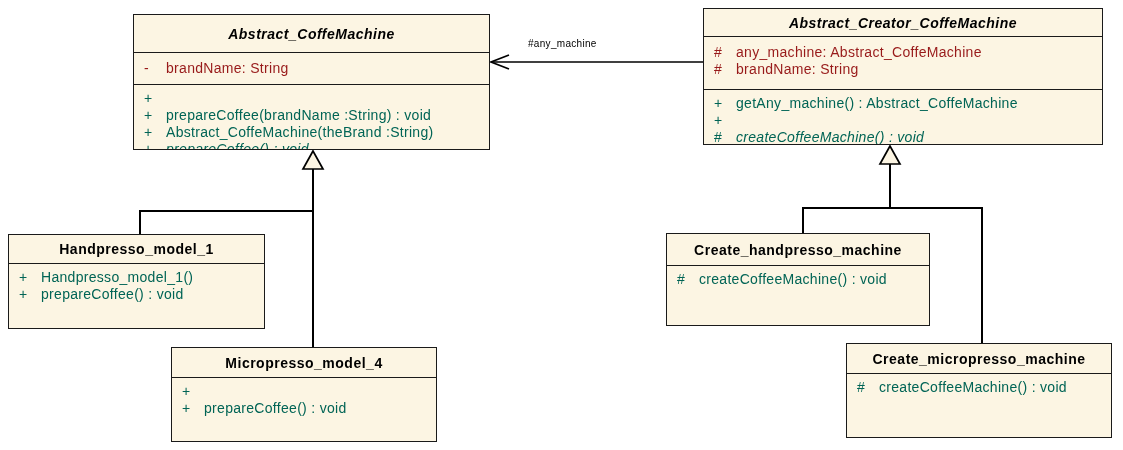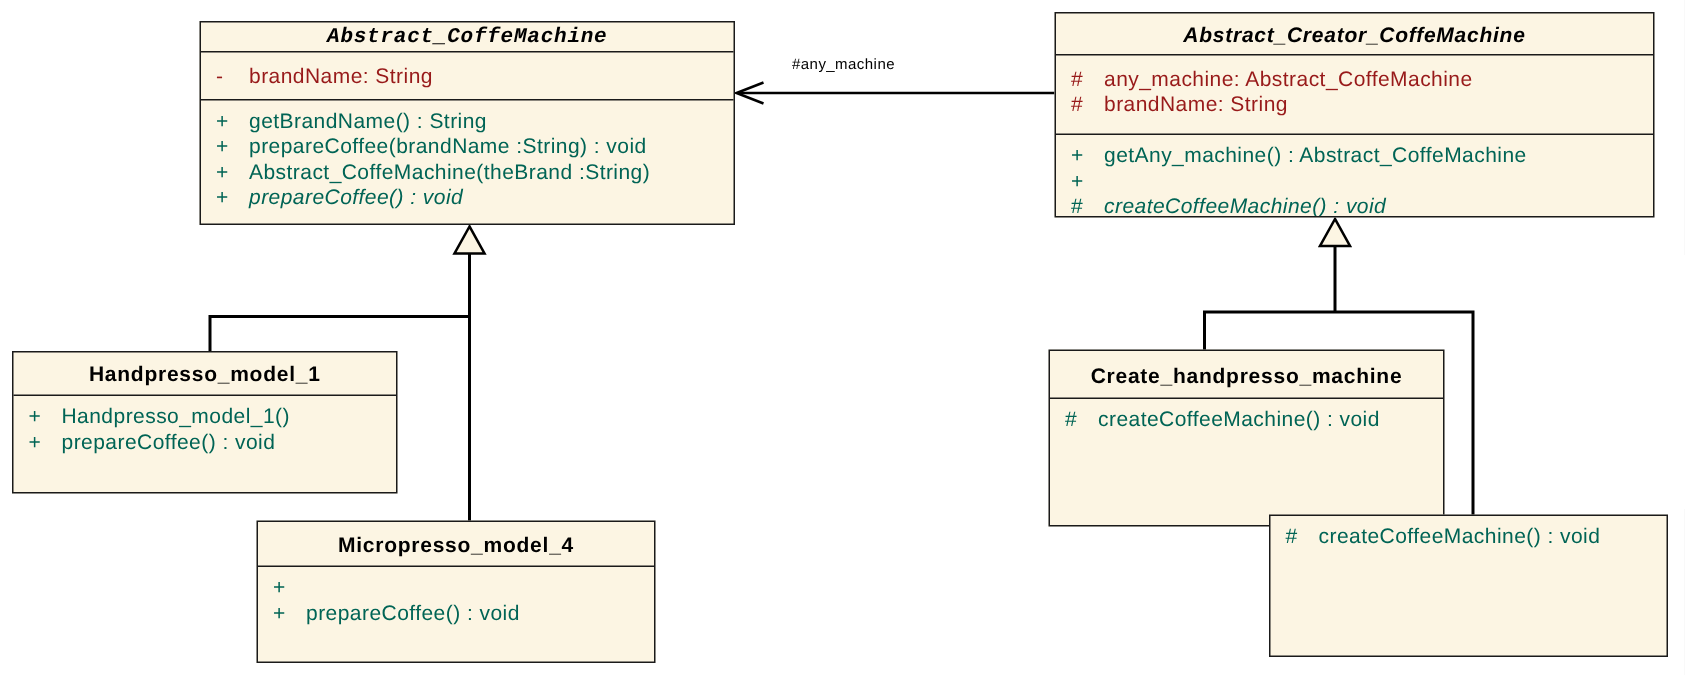--- a/index.html
+++ b/index.html
@@ -58,31 +58,30 @@
     <g>
       <path d="M890,208 L890,164" fill="none" stroke="var(--edge)" stroke-width="2"></path>
       <path d="M803,235 L803,208 L982,208 L982,344" fill="none" stroke="var(--edge)" stroke-width="2"></path>
       <polygon points="890,146 880,164 900,164" fill="var(--fill)" stroke="var(--edge)" stroke-width="1.7"></polygon>
     </g>
   </svg>
 
   <div class="edge-label" style="left:528px;top:38px;">#any_machine</div>
 
   <div class="uml-class abstract" style="left:133px;top:14px;width:357px;height:136px;">
-    <div class="uml-title" style="height:20px;font-family:Liberation Mono, monospace;">Abstract_CoffeMachine</div>
+    <div class="uml-title" style="height:38px;">Abstract_CoffeMachine</div>
     <div class="compartment attrs" style="height:32px;">
       <div class="row attr">
         <span class="vis">-</span>
         <span class="txt">brandName: String</span>
       </div>
     </div>
     <div class="compartment meths">
       <div class="row meth">
         <span class="vis">+</span>
-        <span class="txt">getBrandName() : String</span>
       </div>
       <div class="row meth">
         <span class="vis">+</span>
         <span class="txt">prepareCoffee(brandName :String) : void</span>
       </div>
       <div class="row meth">
         <span class="vis">+</span>
         <span class="txt">Abstract_CoffeMachine(theBrand :String)</span>
       </div>
       <div class="row meth italic">
@@ -139,31 +138,32 @@
       <div class="row meth">
         <span class="vis">+</span>
       </div>
       <div class="row meth">
         <span class="vis">+</span>
         <span class="txt">prepareCoffee() : void</span>
       </div>
     </div>
   </div>
 
-  <div class="uml-class" style="left:699px;top:233px;width:264px;height:118px;">
+  <div class="uml-class" style="left:666px;top:233px;width:264px;height:93px;">
     <div class="uml-title" style="height:32px;">Create_handpresso_machine</div>
     <div class="compartment meths">
       <div class="row meth">
         <span class="vis">#</span>
         <span class="txt">createCoffeeMachine() : void</span>
       </div>
     </div>
   </div>
 
   <div class="uml-class" style="left:846px;top:343px;width:266px;height:95px;">
+    <div class="uml-title" style="height:30px;">Create_micropresso_machine</div>
     <div class="compartment meths">
       <div class="row meth">
         <span class="vis">#</span>
         <span class="txt">createCoffeeMachine() : void</span>
       </div>
     </div>
   </div>
 
 </div>
 

